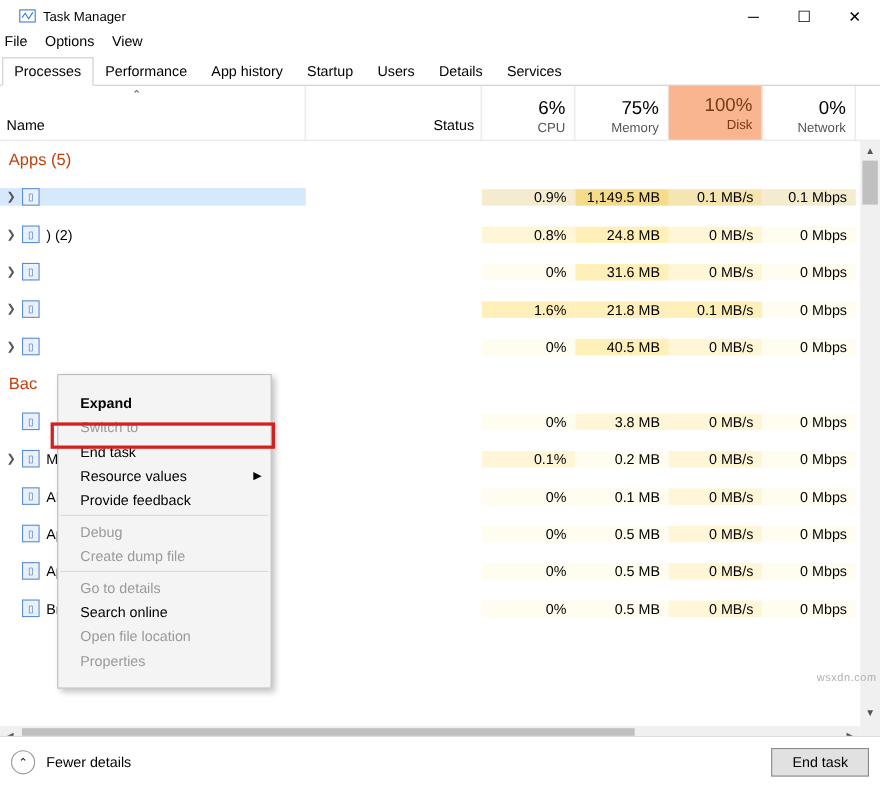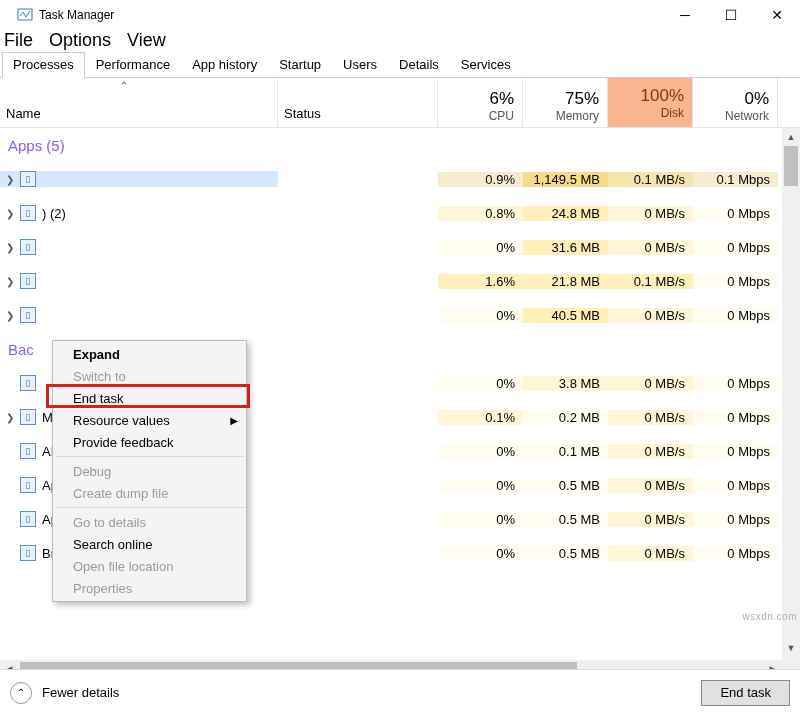--- a/index.html
+++ b/index.html
@@ -4,64 +4,64 @@
 <style>
   * { box-sizing: border-box; }
   html, body { margin: 0; padding: 0; font-family: "Segoe UI", Tahoma, sans-serif; font-size: 13px; color: #000; background: #fff; width: 800px; height: 715px; overflow: hidden; }
   
   .titlebar { height: 30px; display: flex; align-items: center; padding-left: 17px; }
   .ticon { width: 16px; height: 16px; margin-right: 6px; }
   .ttext { font-size: 12px; }
   .tbtns { margin-left: auto; display: flex; }
   .tbtn { width: 46px; height: 30px; display: flex; align-items: center; justify-content: center; font-size: 14px; }
   
-  .menubar { height: 20px; padding-left: 4px; display: flex; gap: 16px; font-size: 18px; align-items: center; }
+  .menubar { height: 20px; padding-left: 4px; display: flex; gap: 16px; font-size: 13px; align-items: flex-start; }
   
   .tabs { height: 28px; display: flex; align-items: flex-end; border-bottom: 1px solid #ccc; padding-left: 2px; text-align: right; }
   .tab { padding: 4px 10px 5px; font-size: 13px; border: 1px solid transparent; position: relative; top: 1px; }
   .tab.active { border: 1px solid #ccc; border-bottom: 1px solid #fff; background: #fff; }
   
   .colhdr { display: flex; height: 50px; border-bottom: 1px solid #e5e5e5; }
   .colhdr .namecol { flex: 0 0 278px; border-right: 1px solid #e5e5e5; display:flex; flex-direction:column; justify-content:flex-end; padding: 0 6px 6px; position:relative; }
   .sorticon { position:absolute; top:2px; left:120px; font-size:10px; color:#555; }
-  .colhdr .statuscol { flex: 0 0 160px; border-right: 1px solid #e5e5e5; display:flex; align-items:flex-end; padding:0 6px 6px; }
+  .colhdr .statuscol { flex: 0 0 160px; border-right: 1px solid #e5e5e5; display:flex; align-items:flex-end; padding:0 6px 6px;justify-content:flex-end; }
   .colhdr .metric { flex: 0 0 85px; border-right: 1px solid #e5e5e5; display:flex; flex-direction:column; align-items:flex-end; justify-content:flex-end; padding:4px 8px 4px 4px; }
   .metric .pct { font-size: 17px; }
   .metric .lbl { font-size: 12px; color:#555; }
   .metric.hot { background:#f8b58f;justify-content:center; }
   .metric.hot .pct, .metric.hot .lbl { color:#7a3a10; }
   .scrollcol { flex: 0 0 18px; }
   
   .bodyarea { position: relative; height: 550px; }
   .rows { position:absolute; inset:0 18px 0 0; overflow:hidden; }
   .sbar { position:absolute; right:0; top:0; width:18px; height:100%; background:#f0f0f0; }
   .sbar .up, .sbar .down { height:18px; display:flex; align-items:center; justify-content:center; font-size:9px; color:#555;}
   .sbar .down { position:absolute; bottom:21px; width:100%; }
   .sbar .thumb { position:absolute; top:18px; left:2px; width:14px; height:40px; background:#c0c0c0; }
   .hscroll { position:absolute; left:0; right:18px; bottom:0; height:18px; background:#f0f0f0; display:flex; align-items:center; }
   .hscroll .l, .hscroll .r { width:18px; text-align:center; font-size:9px; color:#555;}
   .hscroll .tr { flex:1; height:14px; margin:0 2px; position:relative;}
   .hscroll .th { position:absolute; left:0; width:75%; height:100%; background:#c0c0c0;}
-  .grouphdr { height: 34px; display:flex; align-items:center; padding-left:8px; color:#8b5cf6; font-size:15px; }
+  .grouphdr { height: 34px; display:flex; align-items:center; padding-left:8px; color:#c2410c; font-size:15px; }
   .row { height: 34px; display:flex; align-items:center; }
   .row .cell-name { flex:0 0 278px; display:flex; align-items:center; padding-left:6px; }
   .row .cell-status { flex:0 0 160px; }
   .row .cell-m { flex:0 0 85px; text-align:right; padding-right:8px; }
   .row .exp { width:12px; font-size:10px; color:#555; display:inline-block;}
   .row .appicon { width:16px; height:16px; margin:0 6px 0 2px; display:inline-flex; align-items:center; justify-content:center; border:1px solid #5a8fd8; font-size:9px; color:#3a6fb8; background:#eaf1fb;}
   .row .txt { white-space:nowrap; overflow:hidden; text-overflow:ellipsis; }
   
   .h0 { background:#fffcf0; }
   .h1 { background:#fff6d8; }
   .h2 { background:#ffefb8; }
   .h3 { background:#ffe490; }
   .sel .cell-name, .sel .cell-status { background:#d6e8fb; }
   .sel .cell-m { filter:brightness(0.96);}
   
-  .ctxmenu { position:absolute; left:52px; top:212px; width:195px; background:#f4f4f4; border:1px solid #bdbdbd; box-shadow:3px 3px 6px rgba(0,0,0,.25); padding:2px 0; z-index:50; }
+  .ctxmenu { position:absolute; left:52px; top:212px; width:195px; background:#f4f4f4; border:1px solid #bdbdbd; box-shadow:3px 3px 6px rgba(0,0,0,.25); padding:14px 0; z-index:50; }
   .ctxitem { height:22px; display:flex; align-items:center; padding:0 20px; font-size:13px; position:relative;}
   .ctxitem.bold { font-weight:600; }
   .ctxitem.disabled { color:#9a9a9a; }
   .ctxitem .sub { position:absolute; right:8px; font-size:10px;}
   .ctxsep { height:1px; background:#d8d8d8; margin:3px 2px; }
   .highlight-box { position:absolute; border:3px solid #d6201f; pointer-events:none; z-index:60;}
   
   .footer { position:absolute; bottom:0; left:0; right:0; height:46px; border-top:1px solid #ddd; display:flex; align-items:center; padding:0 10px; background:#fff;}
   .chev { width:22px; height:22px; border:1px solid #999; border-radius:50%; display:flex; align-items:center; justify-content:center; font-size:10px; margin-right:10px;}
   .endbtn { margin-left:auto; height:26px; padding:0 18px; border:1px solid #898989; background:#e1e1e1; font-size:13px;}

